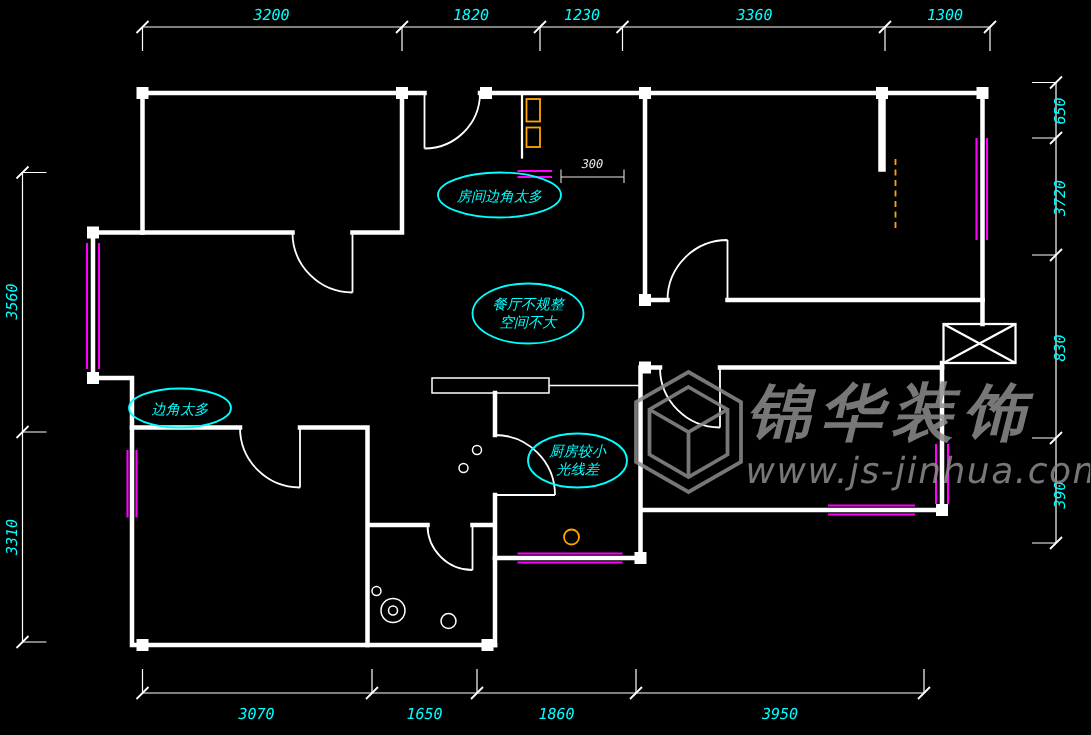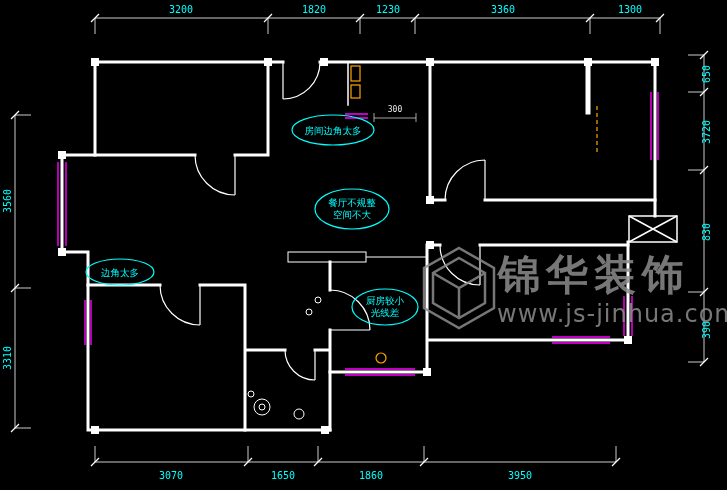--- a/index.html
+++ b/index.html
@@ -1,17 +1,17 @@
 <!DOCTYPE html>
 <html><head>
 <meta charset="utf-8">
 <style>
   html,body{margin:0;padding:0;background:#000;}
   .stage{position:relative;width:727px;height:490px;background:#000;overflow:hidden;
-         font-family:"DejaVu Sans",sans-serif;}
+         font-family:"DejaVu Sans",sans-serif;font-style:italic;}
   svg{display:block;}
   text{user-select:none;}
   .dimtxt{font-family:"DejaVu Sans Mono",monospace;font-size:10px;fill:#00ffff;}
   .dimtxt-small{font-family:"DejaVu Sans Mono",monospace;font-size:8px;fill:#e8e8e8;}
   .anntxt{font-family:"DejaVu Sans",sans-serif;font-size:9.5px;fill:#00ffff;}
   .wm-brand{font-family:"DejaVu Serif",serif;font-size:42px;font-weight:bold;
             fill:#8c8c8c;letter-spacing:6px;}
   .wm-url{font-family:"DejaVu Sans",sans-serif;font-size:24px;fill:#8c8c8c;letter-spacing:1px;}
 </style>
 </head>

